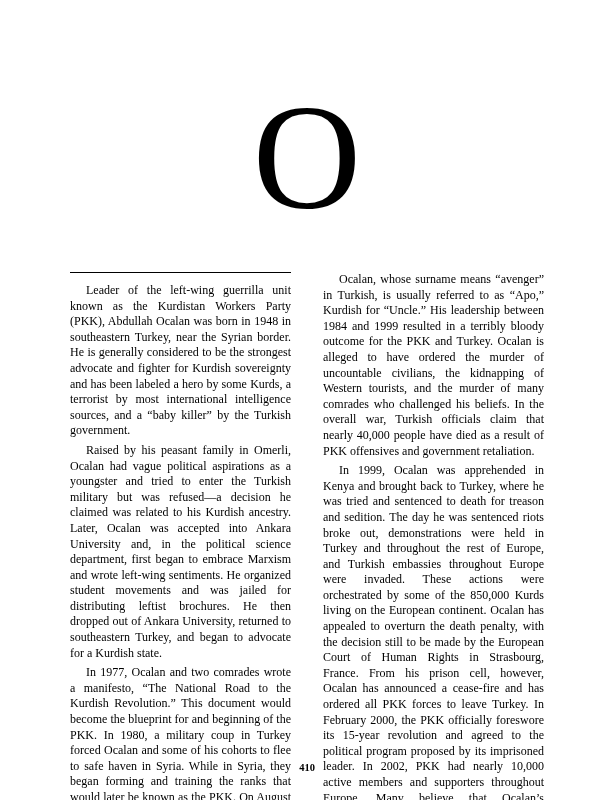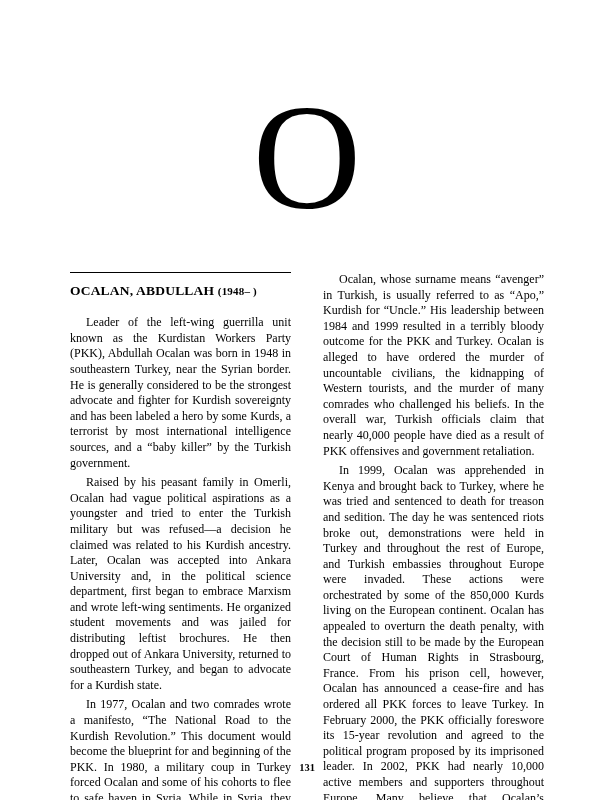--- a/index.html
+++ b/index.html
@@ -119,35 +119,31 @@
 <div class="page">
 
   <div class="dropcap-wrap">
     <span class="dropcap">O</span>
   </div>
 
   <div class="columns">
 
     <div class="col col-left">
       <div class="rule"></div>
-      <h1 class="entry-title">
-        <span>OCALAN, ABDULLAH</span>
-        <span class="dates">(1948– )</span>
-      </h1>
       <p class="body">Leader of the left-wing guerrilla unit known as the Kurdistan Workers Party (PKK), Abdullah Ocalan was born in 1948 in southeastern Turkey, near the Syrian border. He is generally considered to be the strongest advocate and fighter for Kurdish sovereignty and has been labeled a hero by some Kurds, a terrorist by most international intelligence sources, and a “baby killer” by the Turkish government.</p>
       <p class="body">Raised by his peasant family in Omerli, Ocalan had vague political aspirations as a youngster and tried to enter the Turkish military but was refused—a decision he claimed was related to his Kurdish ancestry. Later, Ocalan was accepted into Ankara University and, in the political science department, first began to embrace Marxism and wrote left-wing sentiments. He organized student movements and was jailed for distributing leftist brochures. He then dropped out of Ankara University, returned to southeastern Turkey, and began to advocate for a Kurdish state.</p>
       <p class="body">In 1977, Ocalan and two comrades wrote a manifesto, “The National Road to the Kurdish Revolution.” This document would become the blueprint for and beginning of the PKK. In 1980, a military coup in Turkey forced Ocalan and some of his cohorts to flee to safe haven in Syria. While in Syria, they began forming and training the ranks that would later be known as the PKK. On August 15, 1984, the PKK began its armed campaign for a Kurdish state with an attack on a progovernment village in southeastern Turkey.</p>
     </div>
 
     <div class="col col-right">
       <p class="body">Ocalan, whose surname means “avenger” in Turkish, is usually referred to as “Apo,” Kurdish for “Uncle.” His leadership between 1984 and 1999 resulted in a terribly bloody outcome for the PKK and Turkey. Ocalan is alleged to have ordered the murder of uncountable civilians, the kidnapping of Western tourists, and the murder of many comrades who challenged his beliefs. In the overall war, Turkish officials claim that nearly 40,000 people have died as a result of PKK offensives and government retaliation.</p>
       <p class="body">In 1999, Ocalan was apprehended in Kenya and brought back to Turkey, where he was tried and sentenced to death for treason and sedition. The day he was sentenced riots broke out, demonstrations were held in Turkey and throughout the rest of Europe, and Turkish embassies throughout Europe were invaded. These actions were orchestrated by some of the 850,000 Kurds living on the European continent. Ocalan has appealed to overturn the death penalty, with the decision still to be made by the European Court of Human Rights in Strasbourg, France. From his prison cell, however, Ocalan has announced a cease-fire and has ordered all PKK forces to leave Turkey. In February 2000, the PKK officially foreswore its 15-year revolution and agreed to the political program proposed by its imprisoned leader. In 2002, PKK had nearly 10,000 active members and supporters throughout Europe. Many believe that Ocalan’s imprisonment and possible execution may end the PKK; however, Kurdish nationalism is almost certain to remain an issue for Turkey and surrounding countries.</p>
       <p class="seealso">
         <span class="ital">See also</span>
         <span class="smallcaps">Kurdistan Workers Party</span>
       </p>
     </div>
 
   </div>
 
-  <div class="folio">131</div>
+  <div class="folio">410</div>
 
 </div>
 
 </body></html>

